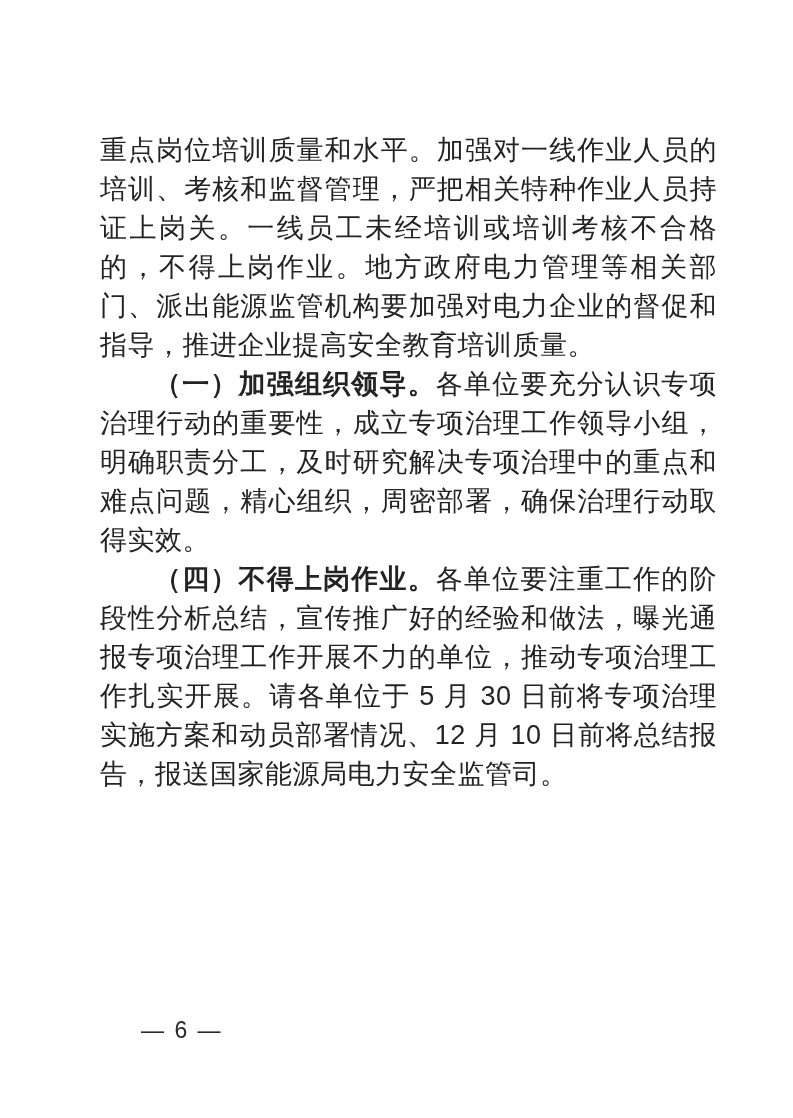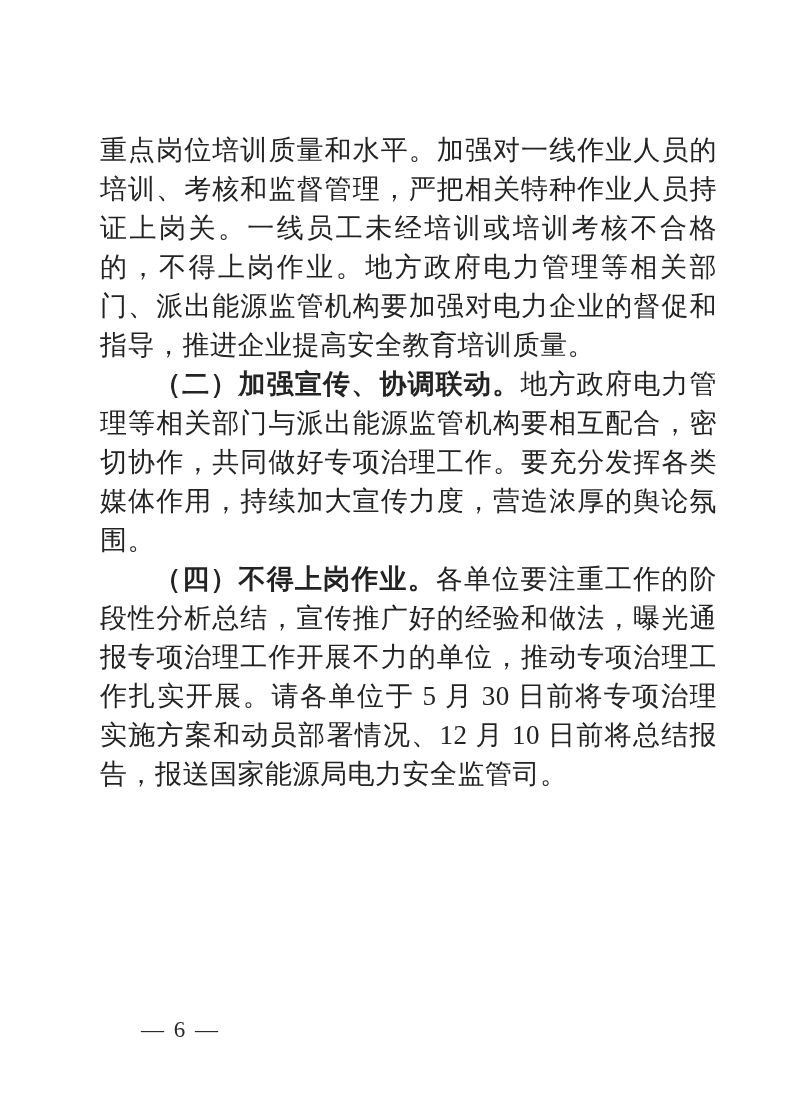--- a/index.html
+++ b/index.html
@@ -6,21 +6,21 @@
     margin: 0;
     padding: 0;
     background: #ffffff;
   }
   .page {
     position: relative;
     width: 730px;
     height: 1118px;
     background: #ffffff;
     overflow: hidden;
-    font-family: Liberation Serif, serif;
+    font-family: Liberation Sans, sans-serif;
     color: #232323;
   }
   .body-text {
     position: absolute;
     left: 100px;
     top: 131px;
     width: 617px;
     font-size: 27px;
     line-height: 39px;
     text-align: justify;
@@ -54,22 +54,22 @@
 </style>
 </head>
 <body>
 
 <div class="page">
   <div class="body-text">
 
     <p class="para no-indent">重点岗位培训质量和水平。加强对一线作业人员的培训、考核和监督管理，严把相关特种作业人员持证上岗关。一线员工未经培训或培训考核不合格的，不得上岗作业。地方政府电力管理等相关部门、派出能源监管机构要加强对电力企业的督促和指导，推进企业提高安全教育培训质量。</p>
 
 
+    <p class="para"><span class="lead">（一）加强组织领导。</span><span>各单位要充分认识专项治理行动的重要性，成立专项治理工作领导小组，明确职责分工，及时研究解决专项治理中的重点和难点问题，精心组织，周密部署，确保治理行动取得实效。</span></p>
 
-    <p class="para"><span class="lead">（二）加强宣传、协调联动。</span><span>地方政府电力管理等相关部门与派出能源监管机构要相互配合，密切协作，共同做好专项治理工作。要充分发挥各类媒体作用，持续加大宣传力度，营造浓厚的舆论氛围。</span></p>
 
 
     <p class="para"><span class="lead">（四）不得上岗作业。</span><span>各单位要注重工作的阶段性分析总结，宣传推广好的经验和做法，曝光通报专项治理工作开展不力的单位，推动专项治理工作扎实开展。请各单位于 5 月 30 日前将专项治理实施方案和动员部署情况、12 月 10 日前将总结报告，报送国家能源局电力安全监管司。</span></p>
 
   </div>
 
   <div class="footer">— 6 —</div>
 </div>
 
 </body></html>

